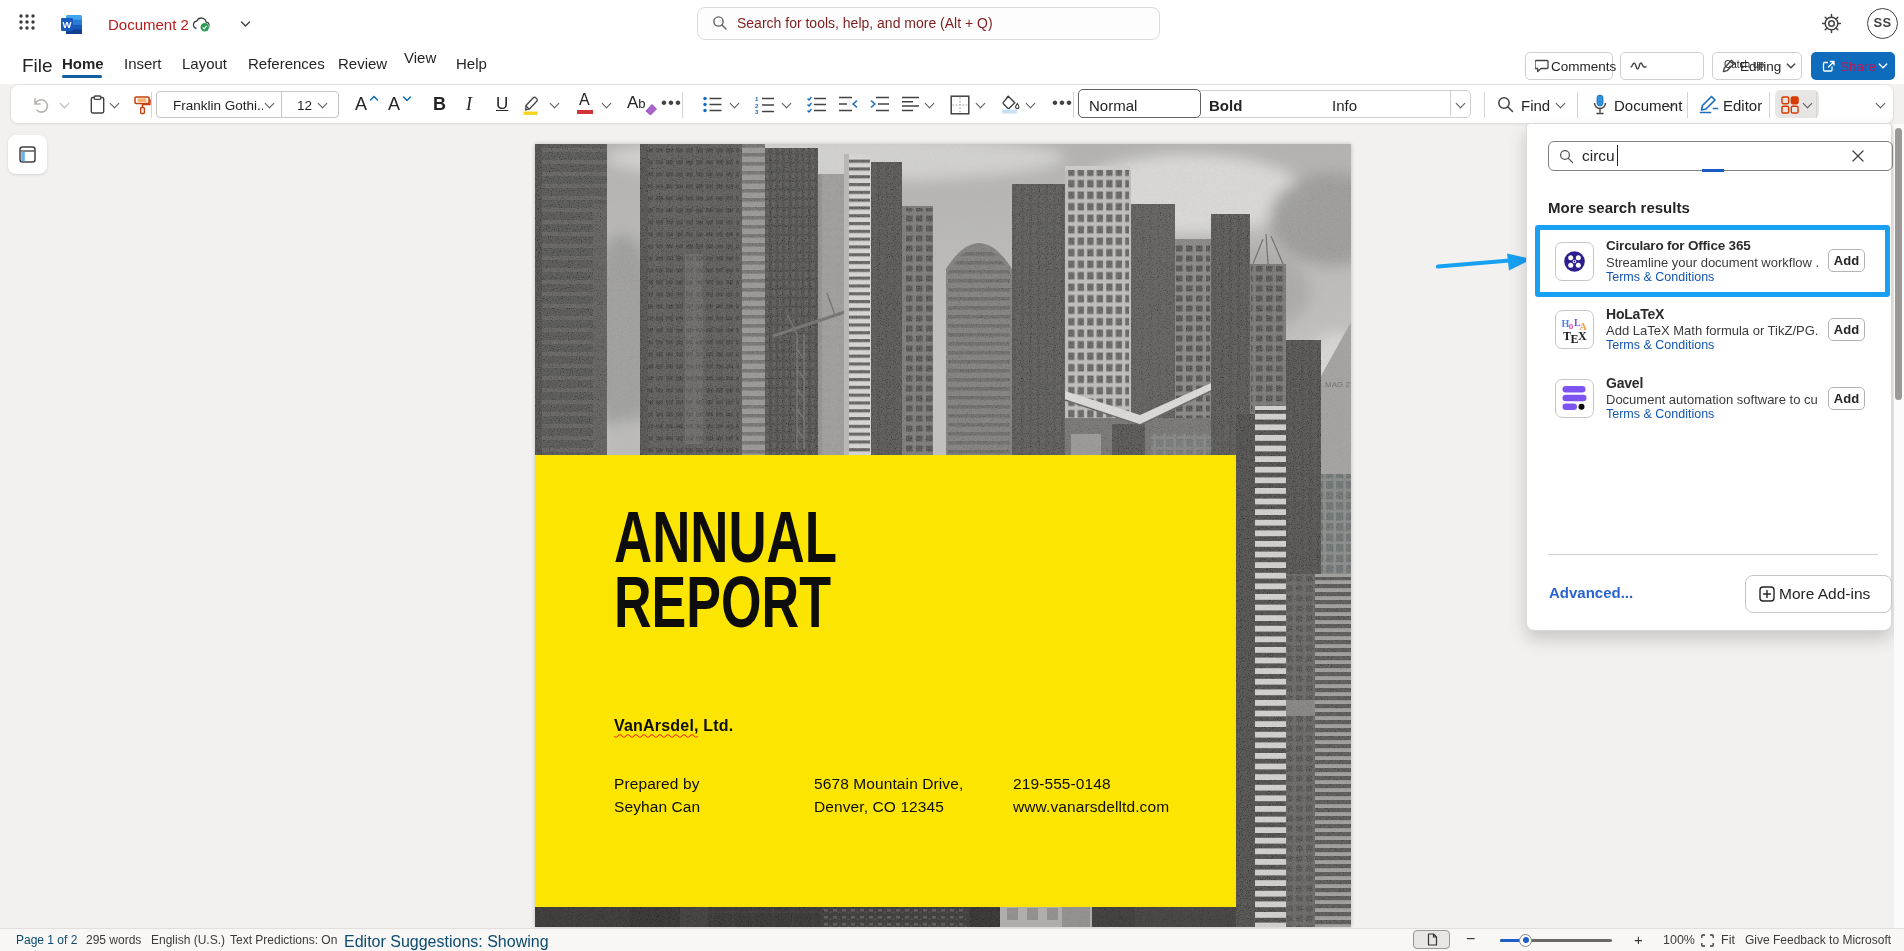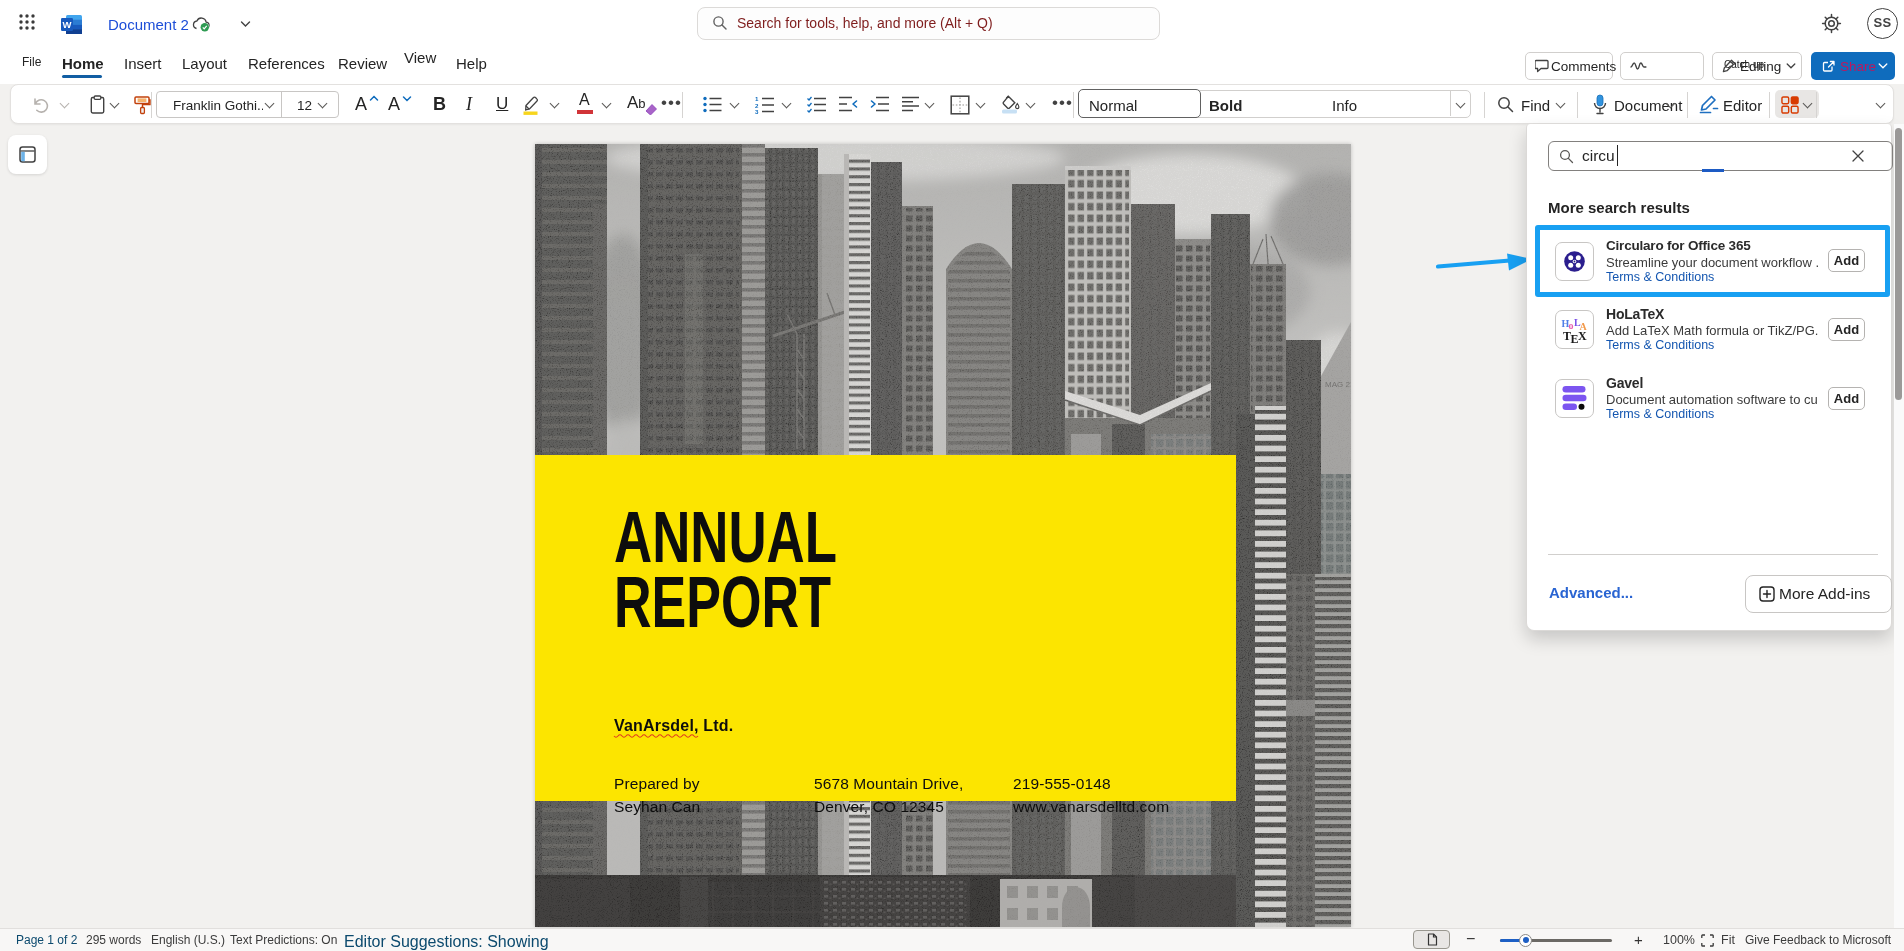--- a/index.html
+++ b/index.html
@@ -27,21 +27,21 @@
   </svg>
 
   <svg class="ab" style="left:61px;top:15px" width="21" height="19" viewBox="0 0 21 19">
     <rect x="5" y="0" width="16" height="19" rx="1.5" fill="#41a5ee"></rect>
     <rect x="5" y="4.7" width="16" height="4.9" fill="#2b7cd3"></rect>
     <rect x="5" y="9.6" width="16" height="4.9" fill="#185abd"></rect>
     <rect x="5" y="14.2" width="16" height="4.8" fill="#103f91"></rect>
     <rect x="0" y="3" width="12" height="13" rx="1.2" fill="#185abd"></rect>
     <text x="6" y="13.4" font-size="9.5" font-weight="bold" fill="#fff" text-anchor="middle" font-family="Liberation Sans">W</text>
   </svg>
-  <div class="ab" style="left:108px;top:16px;font-size:15px;color:#1d4ed8">Document 2</div>
+  <div class="ab" style="left:108px;top:16px;font-size:15px;color:#b91c1c">Document 2</div>
 
   <svg class="ab" style="left:192px;top:16px" width="20" height="17" viewBox="0 0 20 17">
     <path d="M4.5 12.5 a3.8 3.8 0 0 1 .4-7.5 a4.8 4.8 0 0 1 9.2 1.2 a3.2 3.2 0 0 1 .5 6.3" fill="none" stroke="#424242" stroke-width="1.3"></path>
     <circle cx="12.8" cy="11.3" r="4.6" fill="#fff"></circle>
     <circle cx="12.8" cy="11.3" r="4.2" fill="#2e9b52"></circle>
     <path d="M10.8 11.3 l1.4 1.5 2.5-2.9" stroke="#fff" stroke-width="1.2" fill="none"></path>
   </svg>
   <svg class="ab" style="left:240px;top:20px" width="11" height="8" viewBox="0 0 11 8">
         <path d="M1.5 2 L5.5 6 L9.5 2" stroke="#424242" stroke-width="1.4" fill="none" stroke-linecap="round"></path>
       </svg>
@@ -60,21 +60,21 @@
     <g stroke-linecap="round">
             <path d="M12 1.8 v3 M12 19.2 v3 M1.8 12 h3 M19.2 12 h3 M4.8 4.8 l2.1 2.1 M17.1 17.1 l2.1 2.1 M19.2 4.8 l-2.1 2.1 M6.9 17.1 l-2.1 2.1"></path>
           </g>
         </g>
   </svg>
 
   <div class="ab" style="left:1867px;top:8px;width:31px;height:31px;border:1.6px solid #424242;border-radius:50%;box-sizing:border-box;background:#fff;text-align:center;line-height:28px;font-size:13px;color:#424242;font-weight:bold;letter-spacing:.3px">SS</div>
 </div>
 
 <div class="ab" style="left:0;top:48px;width:1904px;height:36px;background:#fff">
-  <div class="ab" style="left:22px;top:7px;font-size:12px">File</div>
+  <div class="ab" style="left:22px;top:7px;font-size:19px">File</div>
   <div class="ab" style="left:62px;top:7px;font-size:15px;font-weight:bold">Home</div>
   <div class="ab" style="left:62px;top:27px;width:40px;height:3px;background:#115ea3;border-radius:2px"></div>
   <div class="ab" style="left:124px;top:7px;font-size:15px">Insert</div>
   <div class="ab" style="left:182px;top:7px;font-size:15px">Layout</div>
   <div class="ab" style="left:248px;top:7px;font-size:15px">References</div>
   <div class="ab" style="left:338px;top:7px;font-size:15px">Review</div>
   <div class="ab" style="left:404px;top:1px;font-size:15px">View</div>
   <div class="ab" style="left:456px;top:7px;font-size:15px">Help</div>
 
   <div class="ab" style="left:1525px;top:4px;width:88px;height:28px;border:1px solid #d1cfcd;border-radius:5px;box-sizing:border-box"></div>
@@ -475,21 +475,21 @@
         </g>
     <path d="M527 783 v-20 a14 20 0 0 1 28 0 v20 z" fill="#2a2927"></path>
     <rect x="557" y="733" width="43" height="50" fill="#2b2a27"></rect>
     <rect x="600" y="731" width="101" height="52" fill="#3a3835"></rect>
 
     <rect width="816" height="783" filter="url(#gr)" opacity=".42"></rect>
     <rect x="0" y="731" width="701" height="52" fill="#131211" opacity=".4"></rect>
     <rect x="465" y="735" width="92" height="48" fill="#d5d3d0" opacity=".55"></rect>
   </svg>
 
-  <div class="ab" style="left:0;top:311px;width:701px;height:346px;background:#fce500">
+  <div class="ab" style="left:0;top:311px;width:701px;height:452px;background:#fce500">
     <svg class="ab" style="left:0;top:0" width="701" height="421" viewBox="0 0 701 421">
       <g fill="#0d0d0d" font-family="Liberation Sans">
         <text x="79" y="107" font-size="73" font-weight="bold" textLength="223" lengthAdjust="spacingAndGlyphs">ANNUAL</text>
         <text x="79" y="172" font-size="73" font-weight="bold" textLength="217" lengthAdjust="spacingAndGlyphs">REPORT</text>
         <text x="79" y="276" font-size="16" font-weight="bold" letter-spacing="0.2">VanArsdel, Ltd.</text>
         <path d="M79 281 q2 2.4 4 0 t4 0 t4 0 t4 0 t4 0 t4 0 t4 0 t4 0 t4 0 t4 0 t4 0 t4 0 t4 0 t4 0 t4 0 t4 0 t4 0 t4 0 t4 0 t4 0 t4 0" fill="none" stroke="#e0391f" stroke-width="1.1"></path>
         <g font-size="15.5" letter-spacing="0.1">
           <text x="79" y="334">Prepared by</text>
           <text x="79" y="357">Seyhan Can</text>
           <text x="279" y="334">5678 Mountain Drive,</text>

